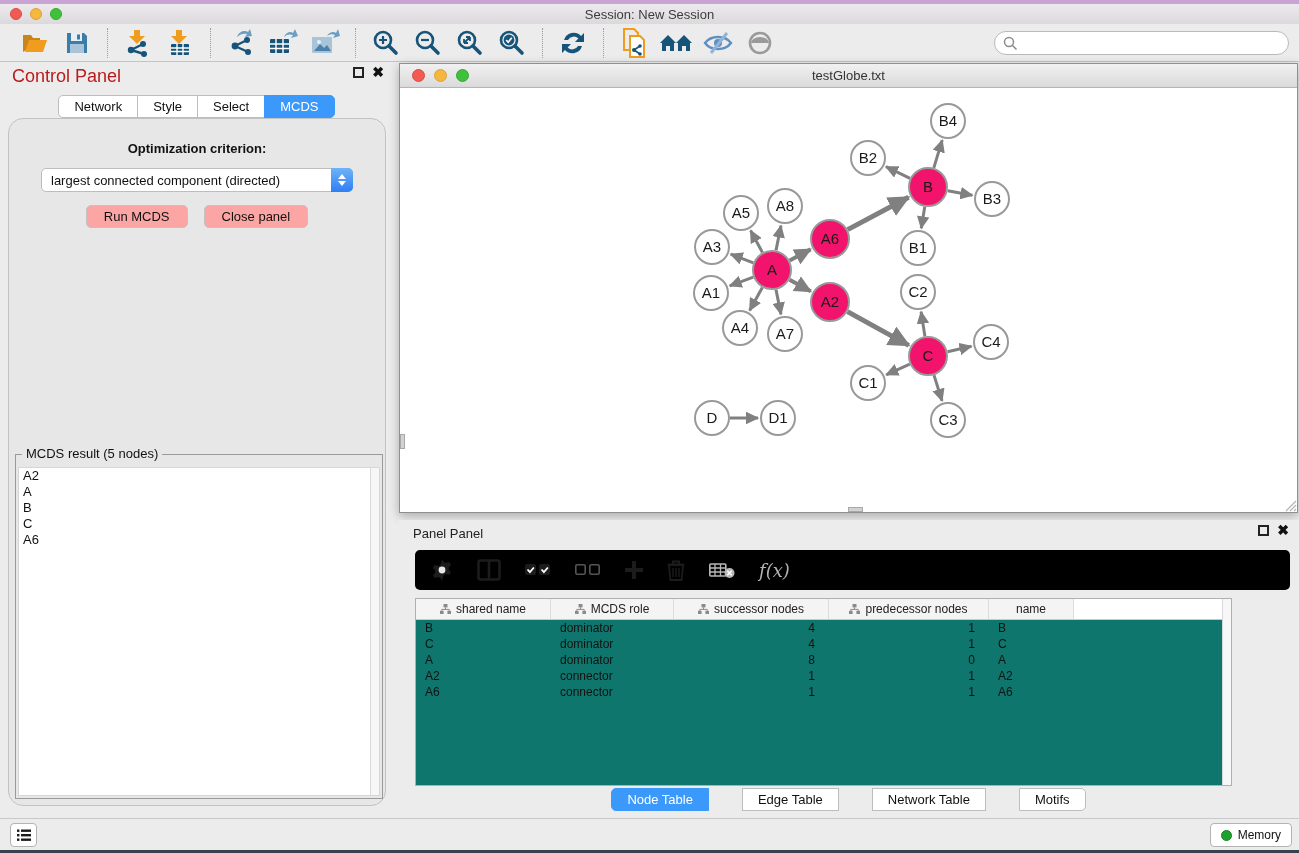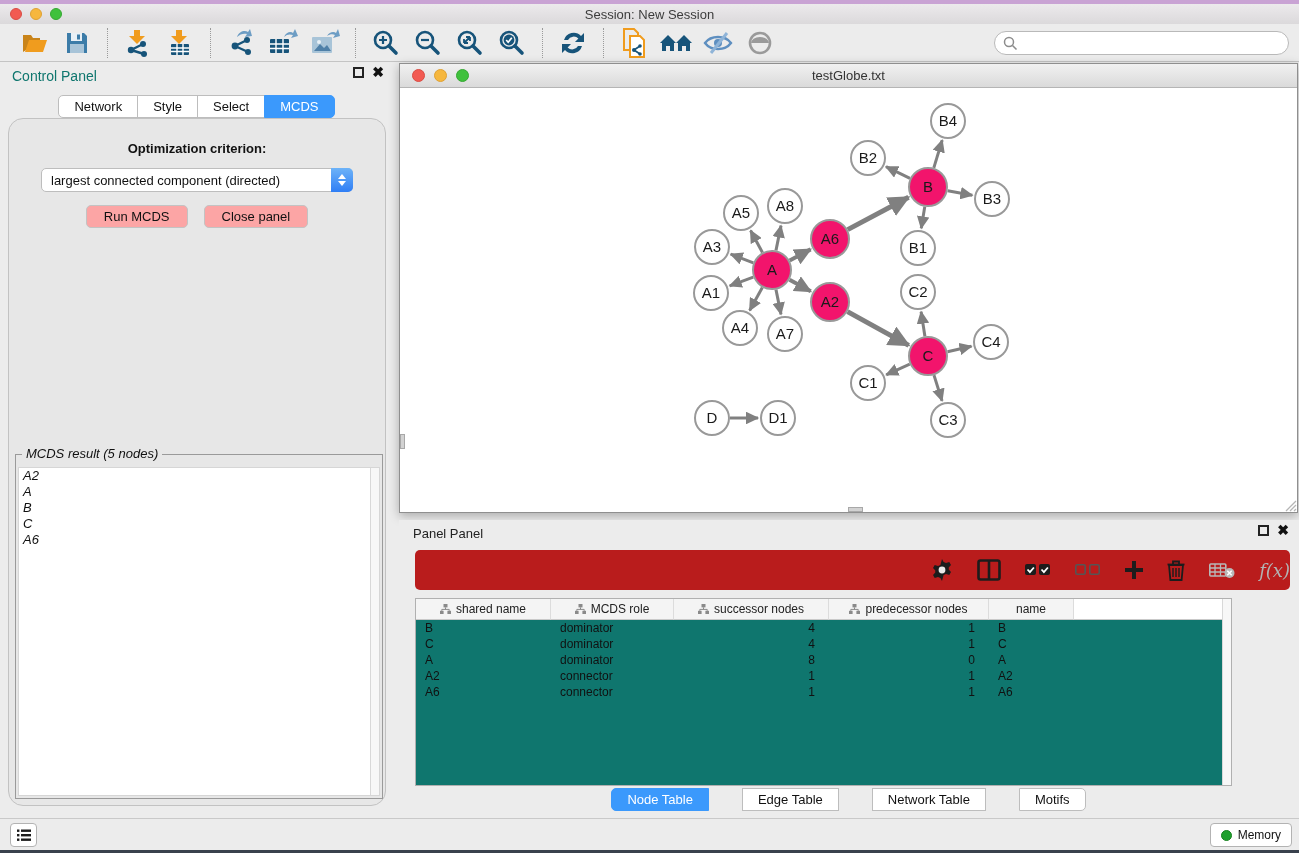--- a/index.html
+++ b/index.html
@@ -23,21 +23,21 @@
     background:#ececec; border-bottom:1px solid #c4c4c4; display:flex; align-items:center; padding-left:14px; }
   .tb-icon { width:34px; height:30px; display:flex; align-items:center; justify-content:center; margin:0 4px; cursor:default; }
   .tb-sep { width:1px; height:30px; border-left:1px dotted #9a9a9a; margin:0 9px; }
   .search-wrap { position:absolute; right:10px; top:7px; width:295px; height:24px;
     background:#fff; border:1px solid #b9b9b9; border-radius:12px; display:flex; align-items:center; padding-left:8px; }
   .search-wrap input { border:none; outline:none; flex:1; height:18px; font-size:13px; background:transparent; margin-left:5px; }
 
   
   .control-panel { position:absolute; left:0; top:62px; width:394px; height:756px; background:#ececec; }
   .cp-header { position:relative; height:28px; display:flex; align-items:center; padding:0 12px; }
-  .cp-header .cp-title { font-size:14px; color:#0f766e; }
+  .cp-header .cp-title { font-size:18px; color:#b91c1c; }
   .win-btns { position:absolute; right:10px; top:5px; display:flex; gap:8px; align-items:center; }
   .float-btn { width:11px; height:11px; border:2px solid #222; background:transparent; display:inline-block; }
   .close-btn { font-size:14px; font-weight:bold; color:#111; line-height:11px; }
 
   .cp-tabs { display:flex; justify-content:center; margin-top:5px; position:relative; z-index:2; }
   .tab { font-size:13px; padding:3px 15px; background:#fff; border:1px solid #bdbdbd; margin-left:-1px; color:#111; }
   .tab:first-child { border-radius:5px 0 0 5px; }
   .tab:last-child { border-radius:0 5px 5px 0; }
   .tab.active { background:#3b99fc; border-color:#3b99fc; color:#fff; }
 
@@ -49,21 +49,21 @@
   .select .sel-text { flex:1; font-size:13px; padding-left:9px; color:#111; }
   .select .stepper { width:22px; height:24px; margin-right:-1px; border-radius:0 5px 5px 0;
     background:linear-gradient(#6db3f8,#2f7ef5); display:flex; flex-direction:column; align-items:center; justify-content:center; gap:2px; }
   .stepper .tri { width:0; height:0; border-left:4px solid transparent; border-right:4px solid transparent; }
   .tri.up { border-bottom:5px solid #fff; }
   .tri.down { border-top:5px solid #fff; }
   .cp-buttons { display:flex; justify-content:center; gap:16px; margin-top:13px; }
   .btn { font-size:13px; background:#fca5a5; border:1px solid #c3c3c3; border-radius:5px; padding:3px 17px; color:#111; }
 
   .fieldset { position:absolute; left:6px; top:335px; width:368px; height:345px;
-    border:1px solid #9a9a9a; background:#e7e7e7;font-style:italic; }
+    border:1px solid #9a9a9a; background:#e7e7e7; }
   .fieldset .legend { position:absolute; top:-9px; left:6px; background:#e7e7e7; padding:0 4px; font-size:13px; color:#111; }
   .result-list { position:absolute; left:2px; right:2px; top:12px; bottom:2px; background:#fff; border:1px solid #d6d6d6; overflow:hidden; }
   .result-item { font-size:13px; line-height:16px; padding-left:4px; color:#111; }
   .result-scroll { position:absolute; right:0; top:0; bottom:0; width:9px; background:#f7f7f7; border-left:1px solid #d8d8d8; }
 
   
   .net-window { position:absolute; left:399px; top:63px; width:899px; height:450px;
     background:#000000; border:1px solid #8f8f8f; box-shadow:0 3px 10px rgba(0,0,0,0.28); }
   .nw-titlebar { position:relative; height:24px; background:linear-gradient(#f1f1f1,#dadada);
     border-bottom:1px solid #b5b5b5; display:flex; align-items:center; justify-content:center; }
@@ -73,21 +73,21 @@
   .nw-canvas { position:relative; width:897px; height:424px; background:#fff; overflow:hidden; }
   .vscroll-thumb { position:absolute; left:0; top:346px; width:5px; height:15px; background:#d2d2d2; border:1px solid #a8a8a8; }
   .hscroll-thumb { position:absolute; left:448px; bottom:0; width:15px; height:5px; background:#d2d2d2; border:1px solid #a8a8a8; }
   .resize-corner { position:absolute; right:0; bottom:0; }
 
   
   .table-panel { position:absolute; left:399px; top:520px; width:900px; height:298px; background:#ececec; }
   .tp-header { position:relative; height:26px; display:flex; align-items:center; padding:0 14px; }
   .tp-header .tp-title { font-size:13px; color:#222; }
   .tp-toolbar { position:absolute; left:16px; top:30px; width:875px; height:40px;
-    background:#b91c1c; border-radius:5px; display:flex; align-items:center; padding-left:16px; gap:24px;justify-content:flex-end; }
+    background:#000000; border-radius:5px; display:flex; align-items:center; padding-left:16px; gap:24px; }
   .tp-icon { display:flex; align-items:center; justify-content:center; height:26px; }
   .fx { font-family:"DejaVu Serif", serif; font-style:italic; font-size:18px; color:#b3b3b3; }
 
   .data-table { position:absolute; left:16px; top:78px; width:817px; height:188px;
     background:#0f766e; border:1px solid #b0b0b0; overflow:hidden; }
   .tbl-grid { display:grid; grid-template-columns:135px 123px 155px 160px 85px 1fr; }
   .th { height:21px; background:#f4f4f4; border-right:1px solid #dcdcdc; border-bottom:1px solid #c9c9c9;
     display:flex; align-items:center; justify-content:center; gap:5px; font-size:12px; color:#222; }
   .th.filler { background:#fff; border-right:none; }
   .td { height:16px; font-size:12px; color:#111; display:flex; align-items:center; }

